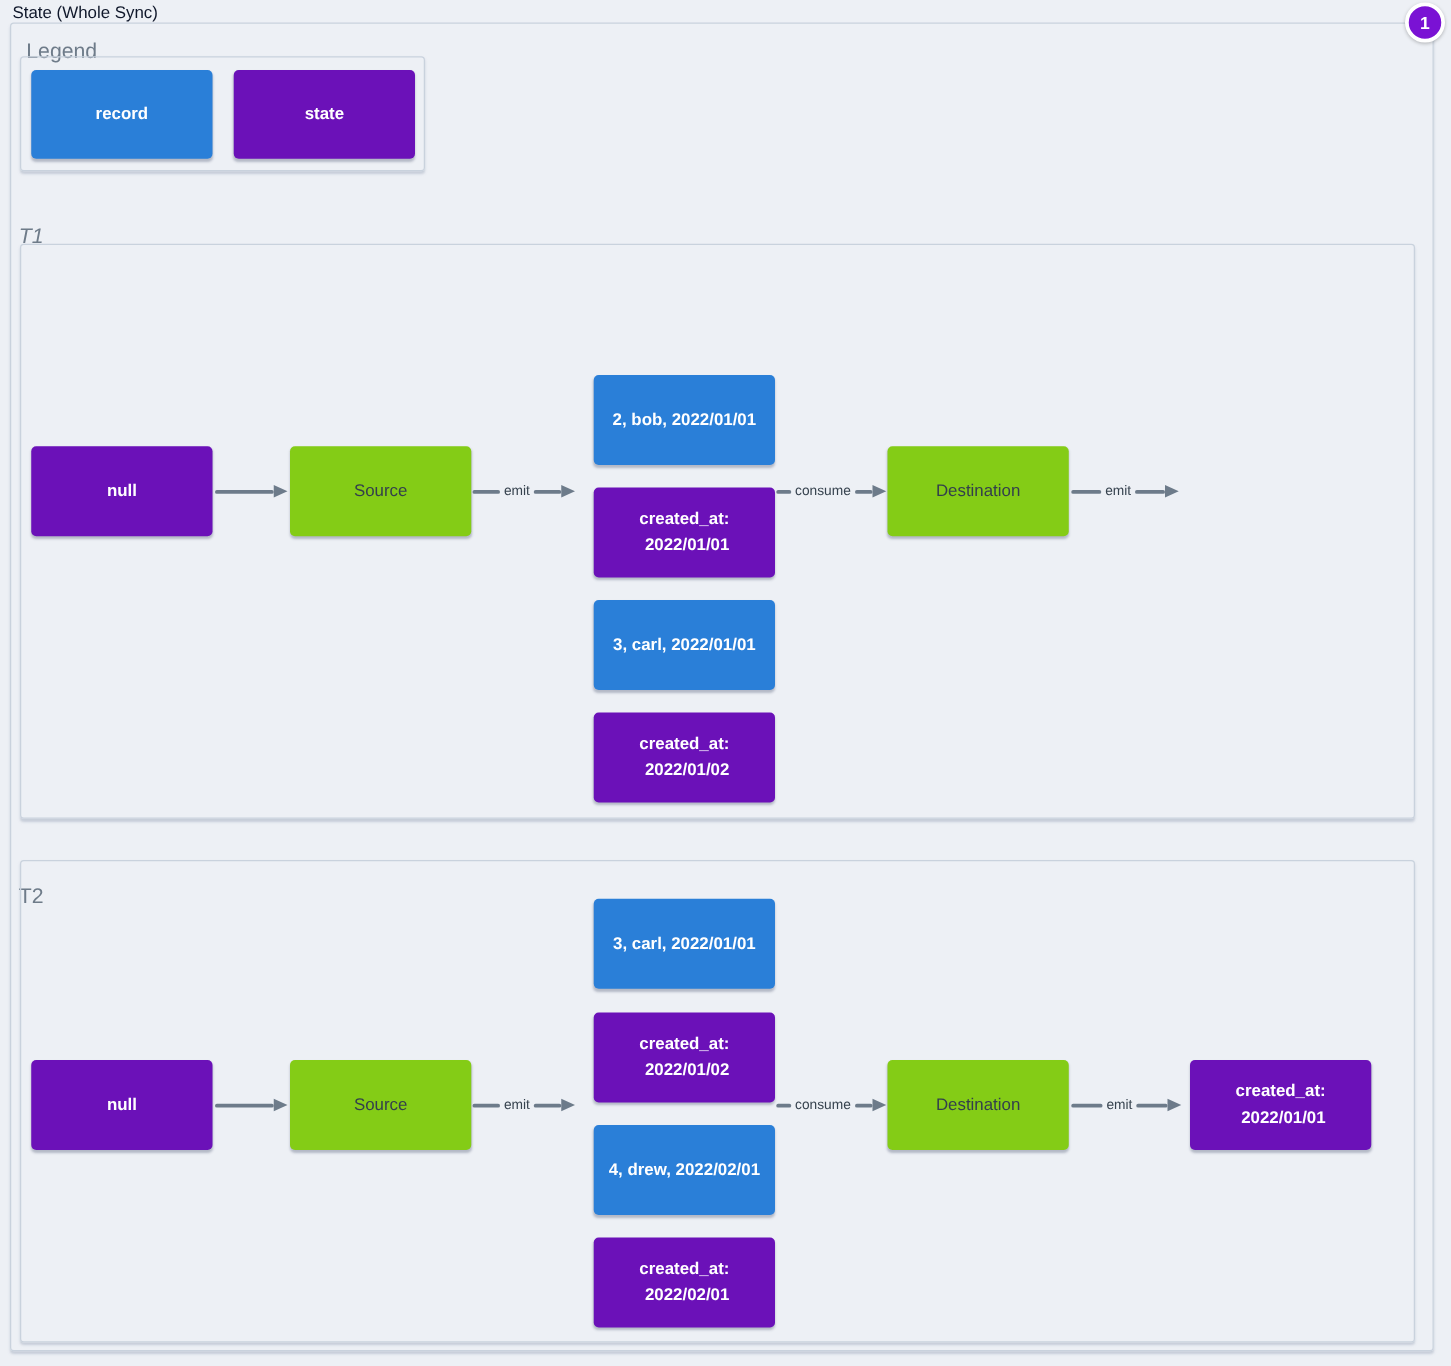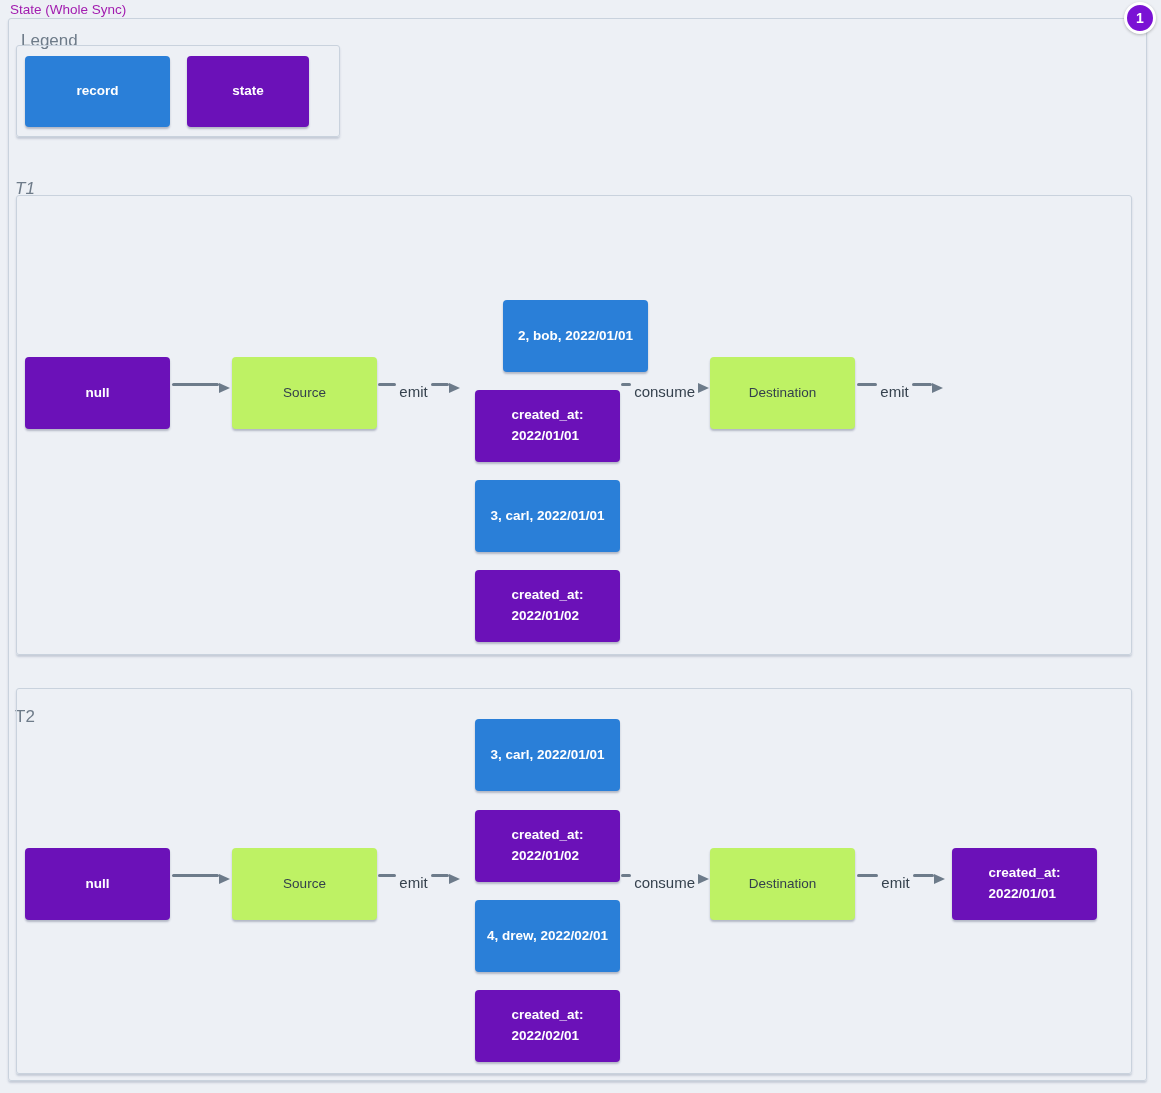--- a/index.html
+++ b/index.html
@@ -26,45 +26,45 @@
   .group-label {
     position: absolute;
     font-size: 17px;
     color: #6e7b89;
     white-space: nowrap;
   }
   .page-title {
     position: absolute;
     left: 10px; top: 2px;
     font-size: 13.5px;
-    color: #a21caf;
+    color: #0f172a;
     white-space: nowrap;
   }
 
   .box {
     position: absolute;
     width: 145px; height: 72px;
     border-radius: 4px;
     display: flex; align-items: center; justify-content: center;
-    text-align: left;
+    text-align: right;
     font-size: 13.5px;
     line-height: 1.55;
     white-space: pre-line;
     box-shadow: 0 2px 2px rgba(45,55,90,0.30);
   }
   .box.record { background: #2a7fd8; color: #ffffff; font-weight: 700; }
   .box.state  { background: #6b11b8; color: #ffffff; font-weight: 700; }
-  .box.plain  { background: #bef264; color: #333f4c; font-weight: 400; }
+  .box.plain  { background: #84cc16; color: #333f4c; font-weight: 400; }
 
   .arrow {
     position: absolute;
     height: 20px;
-    display: flex; align-items: flex-start;
+    display: flex; align-items: center;
     color: #36424e;
-    font-size: 15px;
+    font-size: 11px;
   }
   .arrow .seg { height: 3px; background: #6d7b8a; border-radius: 2px; }
   .arrow .seg.grow { flex: 1; }
   .arrow .seg.fixed { width: 12px; }
   .arrow .head {
     width: 0; height: 0;
     border-top: 5px solid transparent;
     border-bottom: 5px solid transparent;
     border-left: 11px solid #6d7b8a;
   }
@@ -89,21 +89,21 @@
 <div class="canvas">
 
   <div class="page-title">State (Whole Sync)</div>
   <div class="group-frame" style="left:8px;top:18px;width:1139px;height:1063px;"></div>
   <div class="badge">1</div>
 
   <div class="layer">
     <div class="group-label" style="left:21px;top:31px;">Legend</div>
     <div class="group-frame" style="left:16px;top:45px;width:324px;height:92px;"></div>
     <div class="box record" style="left:25px;top:56px;width:145px;height:71px;">record</div>
-    <div class="box state" style="left:187px;top:56px;width:122px;height:71px;">state</div>
+    <div class="box state" style="left:187px;top:56px;width:145px;height:71px;">state</div>
   </div>
 
   <div class="layer">
     <div class="group-label" style="left:15px;top:179px;font-style:italic;">T1</div>
     <div class="group-frame" style="left:16px;top:195px;width:1116px;height:460px;"></div>
 
     <div class="box state" style="left:25px;top:357px;">null</div>
 
     <div class="arrow" style="left:172px;top:383px;width:58px;">
       <div class="seg grow"></div>
@@ -112,21 +112,21 @@
 
     <div class="box plain" style="left:232px;top:357px;">Source</div>
 
     <div class="arrow" style="left:378px;top:383px;width:82px;">
       <div class="seg grow"></div>
       <span class="lbl">emit</span>
       <div class="seg grow"></div>
       <div class="head"></div>
     </div>
 
-    <div class="box record" style="left:503px;top:300px;">2, bob, 2022/01/01</div>
+    <div class="box record" style="left:475px;top:300px;">2, bob, 2022/01/01</div>
     <div class="box state" style="left:475px;top:390px;">created_at:
 2022/01/01</div>
     <div class="box record" style="left:475px;top:480px;">3, carl, 2022/01/01</div>
     <div class="box state" style="left:475px;top:570px;">created_at:
 2022/01/02</div>
 
     <div class="arrow" style="left:621px;top:383px;width:88px;">
       <div class="seg fixed"></div>
       <span class="lbl">consume</span>
       <div class="seg grow"></div>

